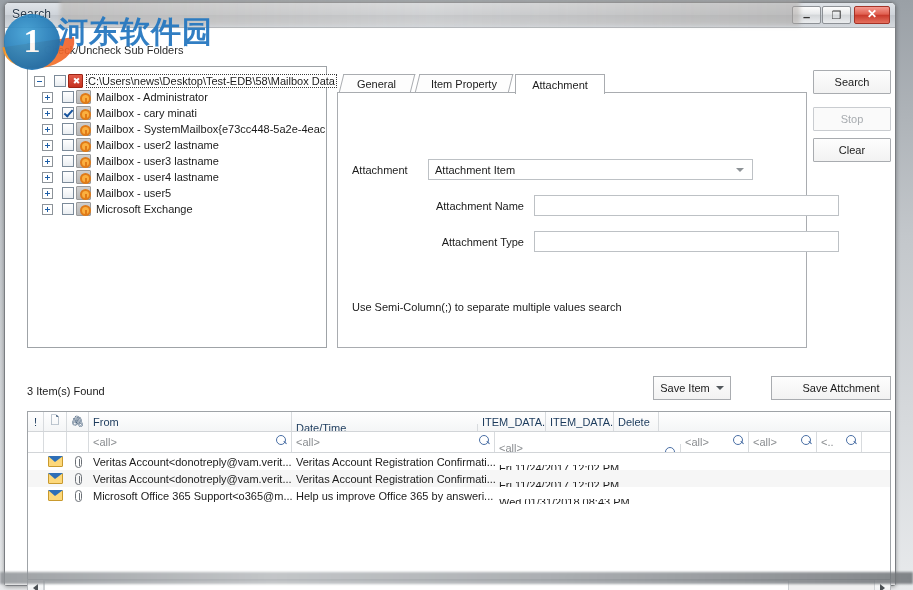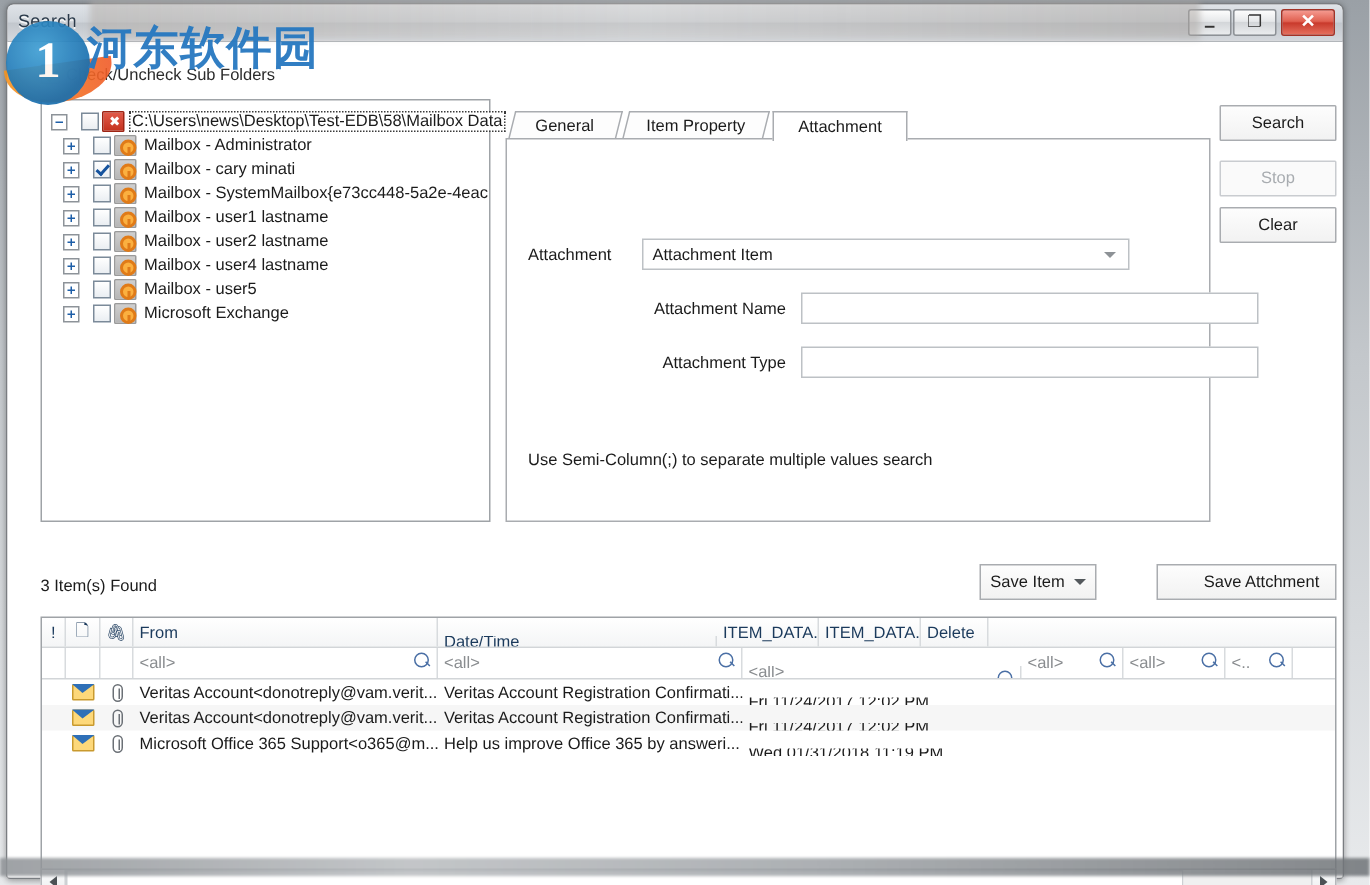--- a/index.html
+++ b/index.html
@@ -475,28 +475,28 @@
               <span class="conn"></span>
               <div class="cb"></div>
               <div class="mbicon"></div>
               <span class="tlabel">Mailbox - SystemMailbox{e73cc448-5a2e-4eac</span>
             </div>
             <div class="tnode tindent-1">
               <div class="exp plus"></div>
               <span class="conn"></span>
               <div class="cb"></div>
               <div class="mbicon"></div>
-              <span class="tlabel">Mailbox - user1 lastname</span>
+              <span class="tlabel">Mailbox - user2 lastname</span>
             </div>
             <div class="tnode tindent-1">
               <div class="exp plus"></div>
               <span class="conn"></span>
               <div class="cb"></div>
               <div class="mbicon"></div>
-              <span class="tlabel">Mailbox - user2 lastname</span>
+              <span class="tlabel">Mailbox - user3 lastname</span>
             </div>
             <div class="tnode tindent-1">
               <div class="exp plus"></div>
               <span class="conn"></span>
               <div class="cb"></div>
               <div class="mbicon"></div>
               <span class="tlabel">Mailbox - user4 lastname</span>
             </div>
             <div class="tnode tindent-1">
               <div class="exp plus"></div>
@@ -691,21 +691,21 @@
             <div class="gcell c-clip">
               <span class="clip"></span>
             </div>
             <div class="gcell c-from">
               <span>Microsoft Office 365 Support&lt;o365@m...</span>
             </div>
             <div class="gcell c-subj">
               <span>Help us improve Office 365 by answeri...</span>
             </div>
             <div class="gcell c-date">
-              <span>Wed 01/31/2018 11:19 PM</span>
+              <span>Wed 01/31/2018 08:43 PM</span>
             </div>
             <div class="gcell c-id1">
               <span></span>
             </div>
             <div class="gcell c-id2">
               <span></span>
             </div>
             <div class="gcell c-del">
               <span></span>
             </div>

